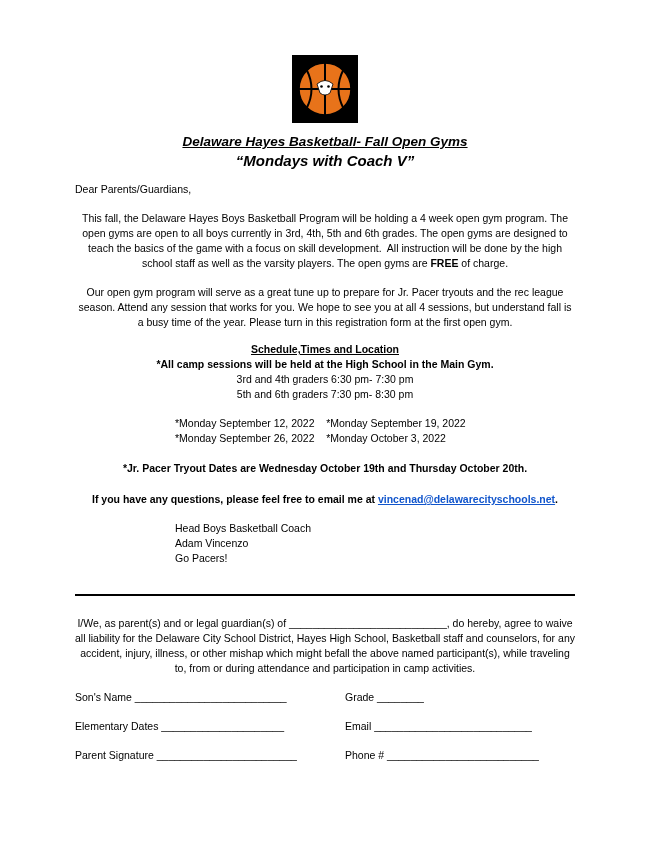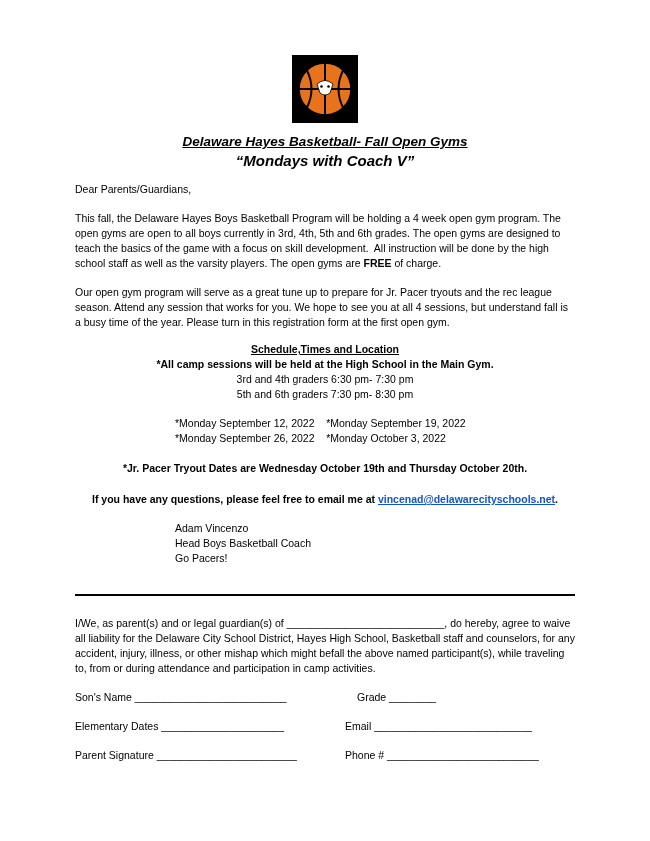--- a/index.html
+++ b/index.html
@@ -31,21 +31,21 @@
   .subtitle {
     text-align: center;
     font-size: 15px;
     font-weight: bold;
     font-style: italic;
     margin-top: 3px;
     line-height: 15px;
   }
   .body-text { font-size: 10.5px; line-height: 15px; }
   .salutation { margin-top: 14px; }
-  .para { margin-top: 14px; white-space: pre-wrap; }
+  .para { margin-top: 14px; white-space: pre-wrap; text-align: center; }
   .centered { text-align: center; }
   .bold { font-weight: bold; }
   .underline { text-decoration: underline; }
   .sched-heading { margin-top: 12px; }
   .pre { white-space: pre-wrap; }
   .indent { margin-left: 100px; }
   .dates-first { margin-top: 14px; }
   .tryout { margin-top: 15px; }
   .contact-line { margin-top: 16px; font-weight: bold; }
   .signature { margin-top: 14px; margin-left: 100px; }
@@ -94,30 +94,30 @@
     <div class="centered">5th and 6th graders 7:30 pm- 8:30 pm</div>
 
     <div class="pre indent dates-first">*Monday September 12, 2022    *Monday September 19, 2022</div>
     <div class="pre indent">*Monday September 26, 2022    *Monday October 3, 2022</div>
 
     <div class="centered bold tryout">*Jr. Pacer Tryout Dates are Wednesday October 19th and Thursday October 20th.</div>
 
     <p class="centered contact-line"><span>If you have any questions, please feel free to email me at </span><a href="#" class="email-link">vincenad@delawarecityschools.net</a><span>.</span></p>
 
     <div class="signature">
+      <div>Head Boys Basketball Coach</div>
       <div>Adam Vincenzo</div>
-      <div>Head Boys Basketball Coach</div>
       <div>Go Pacers!</div>
     </div>
 
     <hr class="divider">
 
     <p class="para" style="margin-top:0;"><span>I/We, as parent(s) and or legal guardian(s) of </span><span class="pre">___________________________</span><span>, do hereby, agree to waive all liability for the Delaware City School District, Hayes High School, Basketball staff and counselors, for any accident, injury, illness, or other mishap which might befall the above named participant(s), while traveling to, from or during attendance and participation in camp activities.</span></p>
 
-    <div class="form-row" style="gap:12px;">
+    <div class="form-row" style="">
       <div><span>Son's Name</span><span class="blank"> __________________________</span></div>
       <div><span>Grade</span><span class="blank"> ________</span></div>
     </div>
 
     <div class="form-row">
       <div><span>Elementary Dates</span><span class="blank"> _____________________</span></div>
       <div><span>Email</span><span class="blank"> ___________________________</span></div>
     </div>
 
     <div class="form-row">

